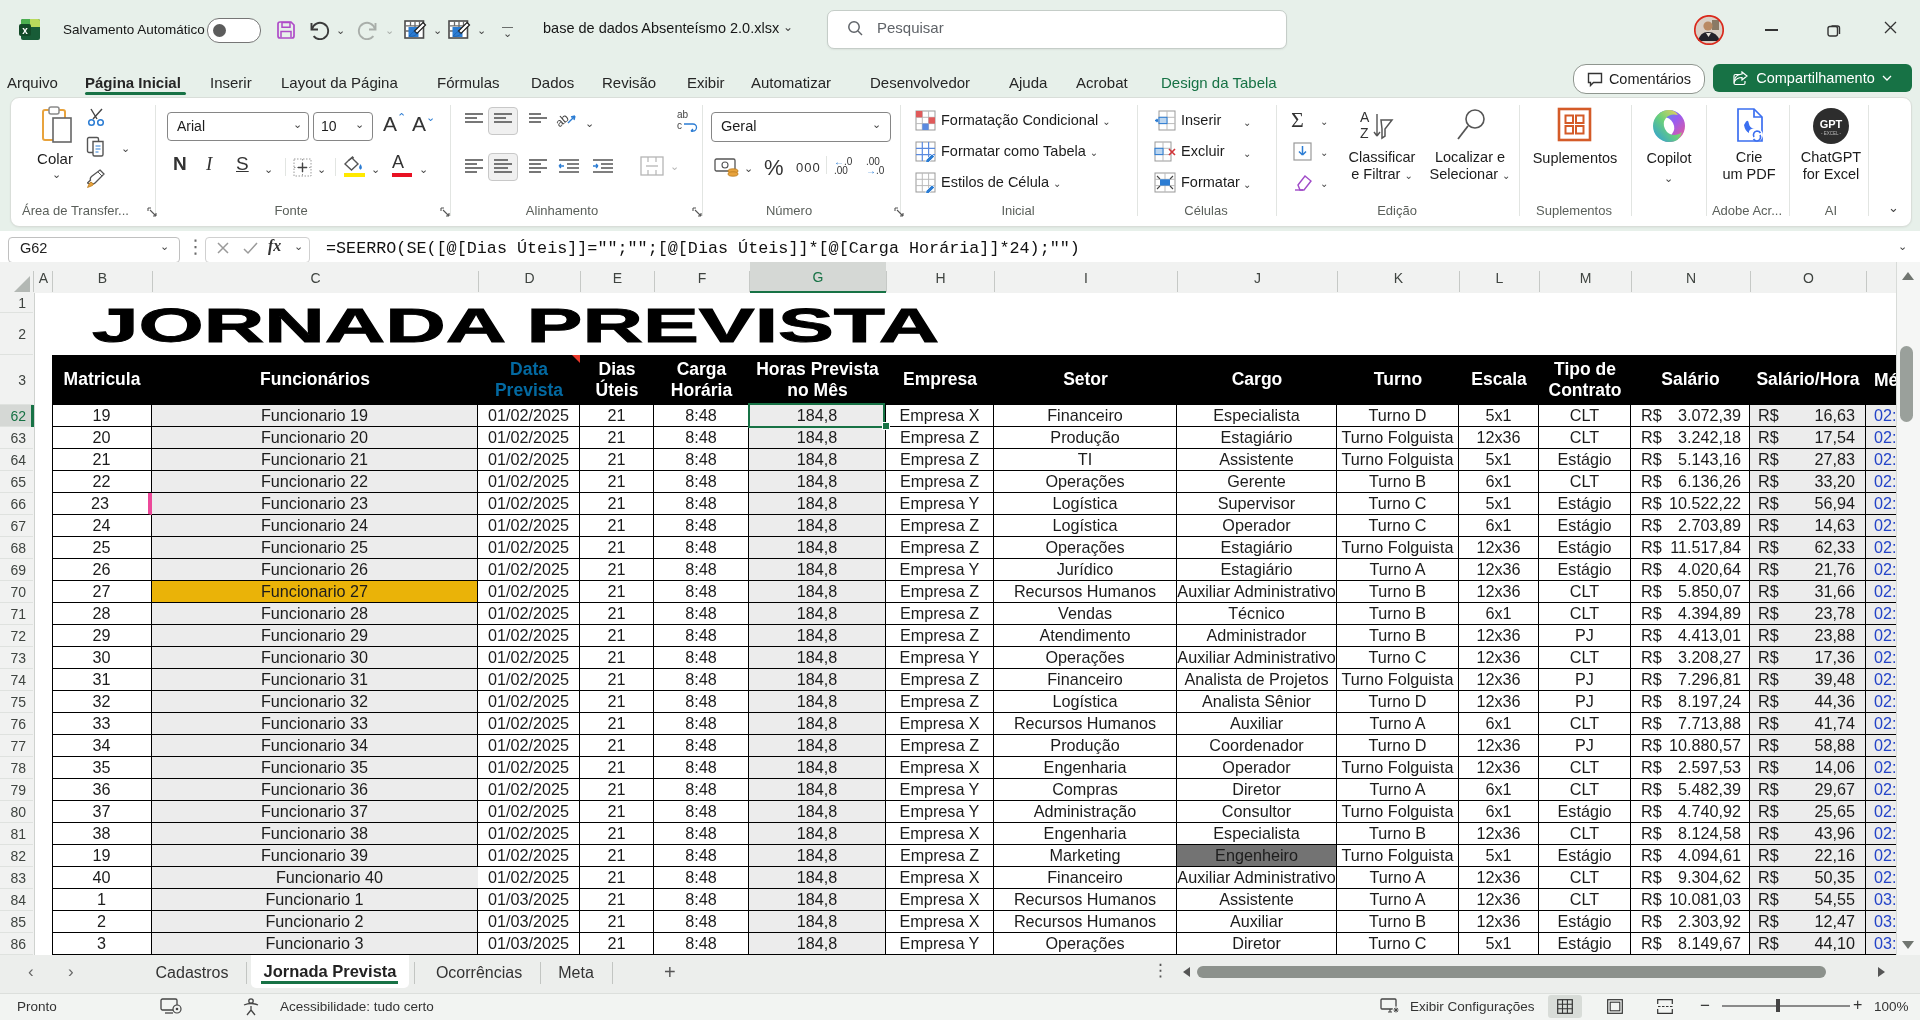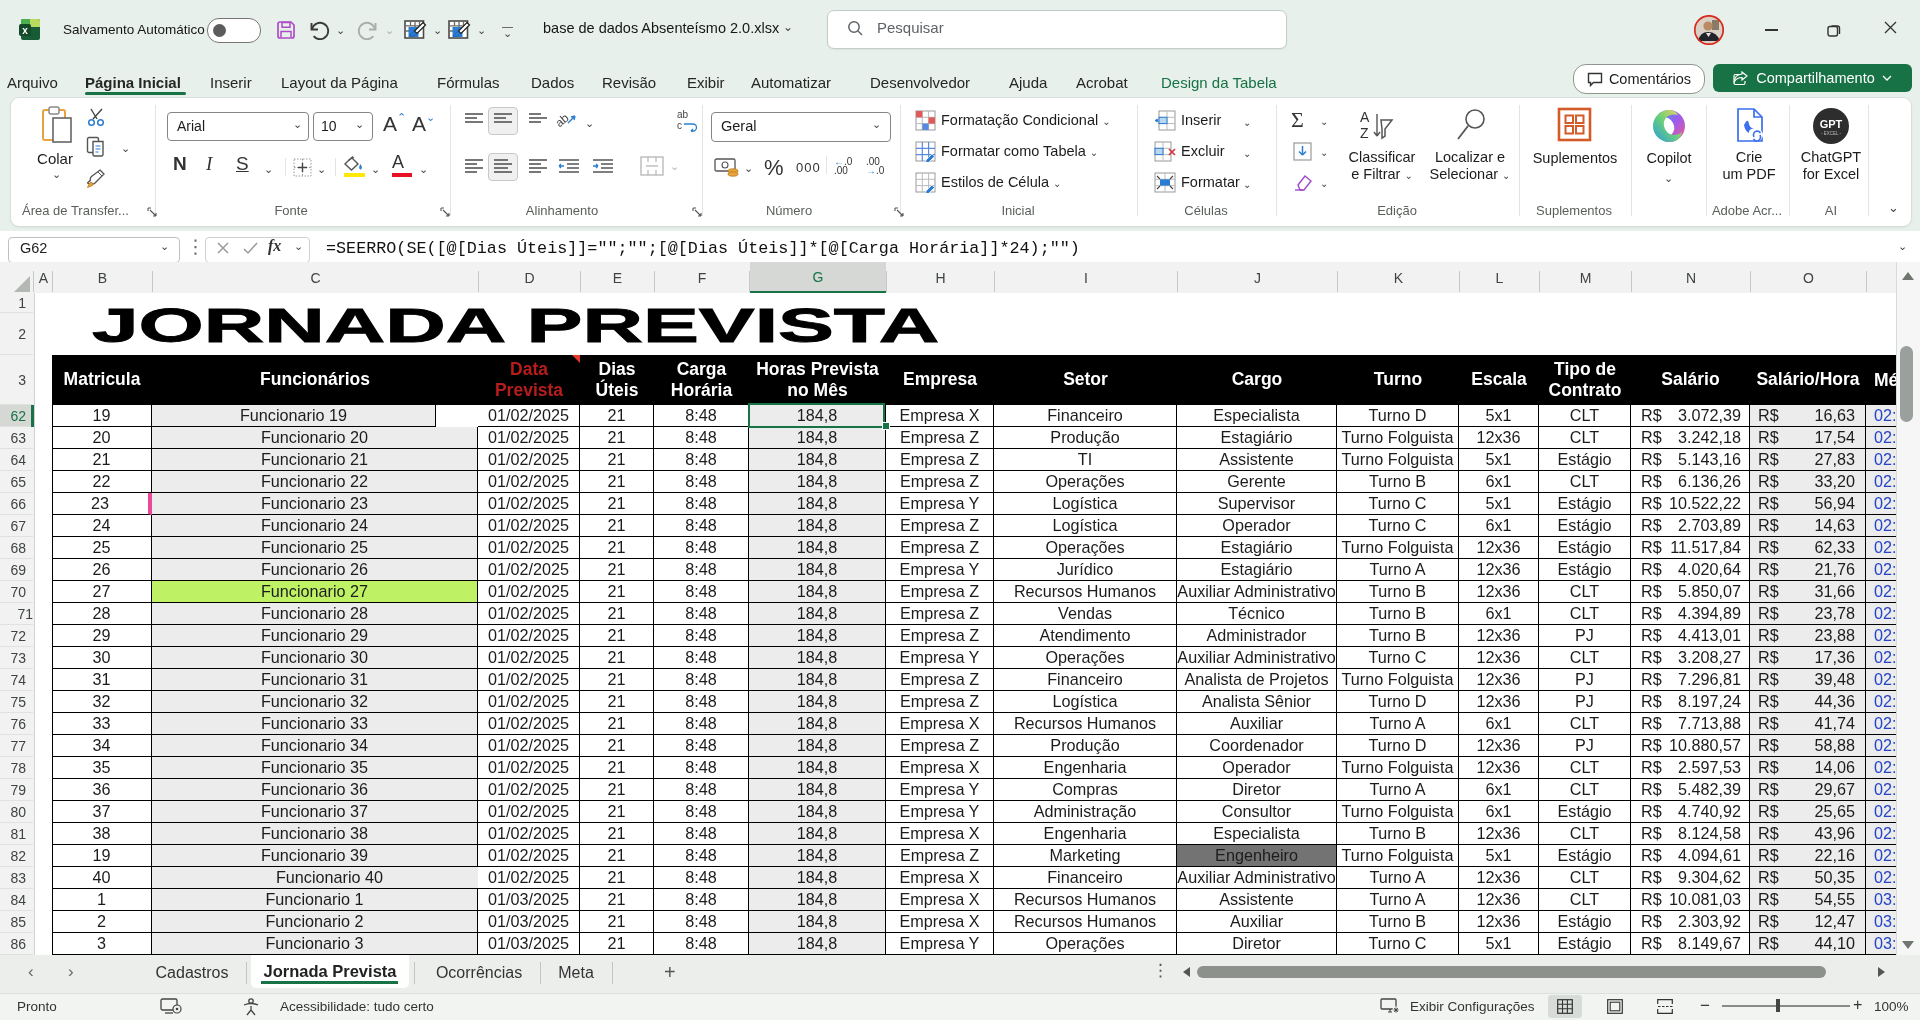--- a/index.html
+++ b/index.html
@@ -552,21 +552,21 @@
 <div class="a" style="left:0;top:537.00px;width:33px;height:22.00px;background:transparent;border-bottom:1px solid #dfe2df;display:flex;align-items:center;justify-content:flex-end;padding-right:0;box-sizing:border-box">
     <span style="font-size:14px;color:#3f4440;margin-right:7px">68</span>
   </div>
 <div class="a" style="left:0;top:559.00px;width:33px;height:22.00px;background:transparent;border-bottom:1px solid #dfe2df;display:flex;align-items:center;justify-content:flex-end;padding-right:0;box-sizing:border-box">
     <span style="font-size:14px;color:#3f4440;margin-right:7px">69</span>
   </div>
 <div class="a" style="left:0;top:581.00px;width:33px;height:22.00px;background:transparent;border-bottom:1px solid #dfe2df;display:flex;align-items:center;justify-content:flex-end;padding-right:0;box-sizing:border-box">
     <span style="font-size:14px;color:#3f4440;margin-right:7px">70</span>
   </div>
 <div class="a" style="left:0;top:603.00px;width:33px;height:22.00px;background:transparent;border-bottom:1px solid #dfe2df;display:flex;align-items:center;justify-content:flex-end;padding-right:0;box-sizing:border-box">
-    <span style="font-size:14px;color:#3f4440;">71</span>
+    <span style="font-size:14px;color:#3f4440;margin-right:7px">71</span>
   </div>
 <div class="a" style="left:0;top:625.00px;width:33px;height:22.00px;background:transparent;border-bottom:1px solid #dfe2df;display:flex;align-items:center;justify-content:flex-end;padding-right:0;box-sizing:border-box">
     <span style="font-size:14px;color:#3f4440;margin-right:7px">72</span>
   </div>
 <div class="a" style="left:0;top:647.00px;width:33px;height:22.00px;background:transparent;border-bottom:1px solid #dfe2df;display:flex;align-items:center;justify-content:flex-end;padding-right:0;box-sizing:border-box">
     <span style="font-size:14px;color:#3f4440;margin-right:7px">73</span>
   </div>
 <div class="a" style="left:0;top:669.00px;width:33px;height:22.00px;background:transparent;border-bottom:1px solid #dfe2df;display:flex;align-items:center;justify-content:flex-end;padding-right:0;box-sizing:border-box">
     <span style="font-size:14px;color:#3f4440;margin-right:7px">74</span>
   </div>
@@ -604,36 +604,36 @@
     <span style="font-size:14px;color:#3f4440;margin-right:7px">85</span>
   </div>
 <div class="a" style="left:0;top:933.00px;width:33px;height:22.00px;background:transparent;border-bottom:1px solid #dfe2df;display:flex;align-items:center;justify-content:flex-end;padding-right:0;box-sizing:border-box">
     <span style="font-size:14px;color:#3f4440;margin-right:7px">86</span>
   </div>
 <div class="a" style="left:31px;top:405px;width:3px;height:22px;background:#177245"></div>
 <div class="a" style="left:92px;top:297px;font-size:49px;font-weight:bold;color:#000;-webkit-text-stroke:0.9px #000;transform-origin:0 0;transform:scaleX(1.71);white-space:nowrap;letter-spacing:0px" id="bigtitle">JORNADA PREVISTA</div>
 <div class="a" style="left:52px;top:355px;width:1844px;height:50px;background:#000"></div>
 <div class="a ctr" style="left:52px;top:355px;width:100px;height:50px;color:#fff;font-weight:bold;font-size:17.5px;text-align:center;line-height:21.5px;overflow:hidden">Matricula</div>
 <div class="a ctr" style="left:152px;top:355px;width:326px;height:50px;color:#fff;font-weight:bold;font-size:17.5px;text-align:center;line-height:21.5px;overflow:hidden">Funcionários</div>
-<div class="a ctr" style="left:478px;top:355px;width:102px;height:50px;color:#b91c1c;font-weight:bold;font-size:17.5px;text-align:center;line-height:21.5px;overflow:hidden">Data<br>Prevista</div>
+<div class="a ctr" style="left:478px;top:355px;width:102px;height:50px;color:#0369a1;font-weight:bold;font-size:17.5px;text-align:center;line-height:21.5px;overflow:hidden">Data<br>Prevista</div>
 <div class="a ctr" style="left:580px;top:355px;width:74px;height:50px;color:#fff;font-weight:bold;font-size:17.5px;text-align:center;line-height:21.5px;overflow:hidden">Dias<br>Úteis</div>
 <div class="a ctr" style="left:654px;top:355px;width:95px;height:50px;color:#fff;font-weight:bold;font-size:17.5px;text-align:center;line-height:21.5px;overflow:hidden">Carga<br>Horária</div>
 <div class="a ctr" style="left:749px;top:355px;width:137px;height:50px;color:#fff;font-weight:bold;font-size:17.5px;text-align:center;line-height:21.5px;overflow:hidden">Horas Prevista<br>no Mês</div>
 <div class="a ctr" style="left:886px;top:355px;width:108px;height:50px;color:#fff;font-weight:bold;font-size:17.5px;text-align:center;line-height:21.5px;overflow:hidden">Empresa</div>
 <div class="a ctr" style="left:994px;top:355px;width:183px;height:50px;color:#fff;font-weight:bold;font-size:17.5px;text-align:center;line-height:21.5px;overflow:hidden">Setor</div>
 <div class="a ctr" style="left:1177px;top:355px;width:160px;height:50px;color:#fff;font-weight:bold;font-size:17.5px;text-align:center;line-height:21.5px;overflow:hidden">Cargo</div>
 <div class="a ctr" style="left:1337px;top:355px;width:122px;height:50px;color:#fff;font-weight:bold;font-size:17.5px;text-align:center;line-height:21.5px;overflow:hidden">Turno</div>
 <div class="a ctr" style="left:1459px;top:355px;width:80px;height:50px;color:#fff;font-weight:bold;font-size:17.5px;text-align:center;line-height:21.5px;overflow:hidden">Escala</div>
 <div class="a ctr" style="left:1539px;top:355px;width:92px;height:50px;color:#fff;font-weight:bold;font-size:17.5px;text-align:center;line-height:21.5px;overflow:hidden">Tipo de<br>Contrato</div>
 <div class="a ctr" style="left:1631px;top:355px;width:119px;height:50px;color:#fff;font-weight:bold;font-size:17.5px;text-align:center;line-height:21.5px;overflow:hidden">Salário</div>
 <div class="a ctr" style="left:1750px;top:355px;width:116px;height:50px;color:#fff;font-weight:bold;font-size:17.5px;text-align:center;line-height:21.5px;overflow:hidden">Salário/Hora</div>
 <div class="a" style="left:1866px;top:355px;width:30px;height:50px;color:#fff;font-weight:bold;font-size:17.5px;line-height:50px;overflow:hidden;padding-left:8px;box-sizing:border-box;white-space:nowrap">Média</div>
 <div class="a" style="left:572px;top:355px;width:0;height:0;border-left:8px solid transparent;border-top:8px solid #e8382b"></div>
 <div class="a" style="left:52px;top:405.00px;width:100px;height:22.00px;background:#fff;border-right:1px solid #000;border-bottom:1px solid #000;box-sizing:border-box;display:flex;align-items:center;justify-content:center;font-size:16.2px;white-space:nowrap;overflow:hidden">19</div>
-<div class="a" style="left:152px;top:405.00px;width:284px;height:22.00px;background:#ececec;border-right:1px solid #000;border-bottom:1px solid #000;box-sizing:border-box;display:flex;align-items:center;justify-content:center;font-size:16.2px;white-space:nowrap;overflow:hidden">Funcionario 19</div>
+<div class="a" style="left:152px;top:405.00px;width:326px;height:22.00px;background:#ececec;border-right:1px solid #000;border-bottom:1px solid #000;box-sizing:border-box;display:flex;align-items:center;justify-content:center;font-size:16.2px;white-space:nowrap;overflow:hidden">Funcionario 19</div>
 <div class="a" style="left:478px;top:405.00px;width:102px;height:22.00px;background:#fff;border-right:1px solid #000;border-bottom:1px solid #000;box-sizing:border-box;display:flex;align-items:center;justify-content:center;font-size:16.2px;white-space:nowrap;overflow:hidden">01/02/2025</div>
 <div class="a" style="left:580px;top:405.00px;width:74px;height:22.00px;background:#fff;border-right:1px solid #000;border-bottom:1px solid #000;box-sizing:border-box;display:flex;align-items:center;justify-content:center;font-size:16.2px;white-space:nowrap;overflow:hidden">21</div>
 <div class="a" style="left:654px;top:405.00px;width:95px;height:22.00px;background:#fff;border-right:1px solid #000;border-bottom:1px solid #000;box-sizing:border-box;display:flex;align-items:center;justify-content:center;font-size:16.2px;white-space:nowrap;overflow:hidden">8:48</div>
 <div class="a" style="left:749px;top:405.00px;width:137px;height:22.00px;background:#ececec;border-right:1px solid #000;border-bottom:1px solid #000;box-sizing:border-box;display:flex;align-items:center;justify-content:center;font-size:16.2px;white-space:nowrap;overflow:hidden">184,8</div>
 <div class="a" style="left:886px;top:405.00px;width:108px;height:22.00px;background:#fff;border-right:1px solid #000;border-bottom:1px solid #000;box-sizing:border-box;display:flex;align-items:center;justify-content:center;font-size:16.2px;white-space:nowrap;overflow:hidden">Empresa X</div>
 <div class="a" style="left:994px;top:405.00px;width:183px;height:22.00px;background:#fff;border-right:1px solid #000;border-bottom:1px solid #000;box-sizing:border-box;display:flex;align-items:center;justify-content:center;font-size:16.2px;white-space:nowrap;overflow:hidden">Financeiro</div>
 <div class="a" style="left:1177px;top:405.00px;width:160px;height:22.00px;background:#fff;border-right:1px solid #000;border-bottom:1px solid #000;box-sizing:border-box;display:flex;align-items:center;justify-content:center;font-size:16.2px;white-space:nowrap;overflow:hidden">Especialista</div>
 <div class="a" style="left:1337px;top:405.00px;width:122px;height:22.00px;background:#fff;border-right:1px solid #000;border-bottom:1px solid #000;box-sizing:border-box;display:flex;align-items:center;justify-content:center;font-size:16.2px;white-space:nowrap;overflow:hidden">Turno D</div>
 <div class="a" style="left:1459px;top:405.00px;width:80px;height:22.00px;background:#fff;border-right:1px solid #000;border-bottom:1px solid #000;box-sizing:border-box;display:flex;align-items:center;justify-content:center;font-size:16.2px;white-space:nowrap;overflow:hidden">5x1</div>
 <div class="a" style="left:1539px;top:405.00px;width:92px;height:22.00px;background:#fff;border-right:1px solid #000;border-bottom:1px solid #000;box-sizing:border-box;display:flex;align-items:center;justify-content:center;font-size:16.2px;white-space:nowrap;overflow:hidden">CLT</div>
@@ -787,21 +787,21 @@
 <div class="a" style="left:1631px;top:559.00px;width:119px;height:22.00px;background:#fff;border-right:1px solid #000;border-bottom:1px solid #000;box-sizing:border-box;display:flex;align-items:center;justify-content:space-between;font-size:16.2px;padding:0 8px 0 10px">
     <span>R$</span>
     <span>4.020,64</span>
   </div>
 <div class="a" style="left:1750px;top:559.00px;width:116px;height:22.00px;background:#ececec;border-right:1px solid #000;border-bottom:1px solid #000;box-sizing:border-box;display:flex;align-items:center;justify-content:space-between;font-size:16.2px;padding:0 10px 0 8px">
     <span>R$</span>
     <span>21,76</span>
   </div>
 <div class="a" style="left:1866px;top:559.00px;width:30px;height:22.00px;background:#ececec;border-bottom:1px solid #000;box-sizing:border-box;display:flex;align-items:center;font-size:16.2px;padding-left:8px;overflow:hidden;color:#2343c8">02:48</div>
 <div class="a" style="left:52px;top:581.00px;width:100px;height:22.00px;background:#fff;border-right:1px solid #000;border-bottom:1px solid #000;box-sizing:border-box;display:flex;align-items:center;justify-content:center;font-size:16.2px;white-space:nowrap;overflow:hidden">27</div>
-<div class="a" style="left:152px;top:581.00px;width:326px;height:22.00px;background:#bef264;border-right:1px solid #000;border-bottom:1px solid #000;box-sizing:border-box;display:flex;align-items:center;justify-content:center;font-size:16.2px;white-space:nowrap;overflow:hidden">Funcionario 27</div>
+<div class="a" style="left:152px;top:581.00px;width:326px;height:22.00px;background:#eab308;border-right:1px solid #000;border-bottom:1px solid #000;box-sizing:border-box;display:flex;align-items:center;justify-content:center;font-size:16.2px;white-space:nowrap;overflow:hidden">Funcionario 27</div>
 <div class="a" style="left:478px;top:581.00px;width:102px;height:22.00px;background:#fff;border-right:1px solid #000;border-bottom:1px solid #000;box-sizing:border-box;display:flex;align-items:center;justify-content:center;font-size:16.2px;white-space:nowrap;overflow:hidden">01/02/2025</div>
 <div class="a" style="left:580px;top:581.00px;width:74px;height:22.00px;background:#fff;border-right:1px solid #000;border-bottom:1px solid #000;box-sizing:border-box;display:flex;align-items:center;justify-content:center;font-size:16.2px;white-space:nowrap;overflow:hidden">21</div>
 <div class="a" style="left:654px;top:581.00px;width:95px;height:22.00px;background:#fff;border-right:1px solid #000;border-bottom:1px solid #000;box-sizing:border-box;display:flex;align-items:center;justify-content:center;font-size:16.2px;white-space:nowrap;overflow:hidden">8:48</div>
 <div class="a" style="left:749px;top:581.00px;width:137px;height:22.00px;background:#ececec;border-right:1px solid #000;border-bottom:1px solid #000;box-sizing:border-box;display:flex;align-items:center;justify-content:center;font-size:16.2px;white-space:nowrap;overflow:hidden">184,8</div>
 <div class="a" style="left:886px;top:581.00px;width:108px;height:22.00px;background:#fff;border-right:1px solid #000;border-bottom:1px solid #000;box-sizing:border-box;display:flex;align-items:center;justify-content:center;font-size:16.2px;white-space:nowrap;overflow:hidden">Empresa Z</div>
 <div class="a" style="left:994px;top:581.00px;width:183px;height:22.00px;background:#fff;border-right:1px solid #000;border-bottom:1px solid #000;box-sizing:border-box;display:flex;align-items:center;justify-content:center;font-size:16.2px;white-space:nowrap;overflow:hidden">Recursos Humanos</div>
 <div class="a" style="left:1177px;top:581.00px;width:160px;height:22.00px;background:#fff;border-right:1px solid #000;border-bottom:1px solid #000;box-sizing:border-box;display:flex;align-items:center;justify-content:center;font-size:16.2px;white-space:nowrap;overflow:hidden">Auxiliar Administrativo</div>
 <div class="a" style="left:1337px;top:581.00px;width:122px;height:22.00px;background:#fff;border-right:1px solid #000;border-bottom:1px solid #000;box-sizing:border-box;display:flex;align-items:center;justify-content:center;font-size:16.2px;white-space:nowrap;overflow:hidden">Turno B</div>
 <div class="a" style="left:1459px;top:581.00px;width:80px;height:22.00px;background:#fff;border-right:1px solid #000;border-bottom:1px solid #000;box-sizing:border-box;display:flex;align-items:center;justify-content:center;font-size:16.2px;white-space:nowrap;overflow:hidden">12x36</div>
 <div class="a" style="left:1539px;top:581.00px;width:92px;height:22.00px;background:#fff;border-right:1px solid #000;border-bottom:1px solid #000;box-sizing:border-box;display:flex;align-items:center;justify-content:center;font-size:16.2px;white-space:nowrap;overflow:hidden">CLT</div>

